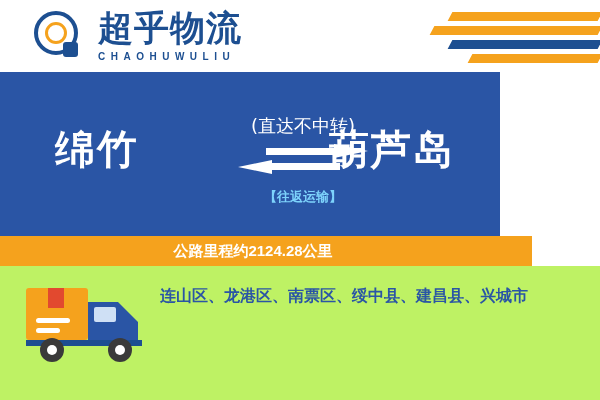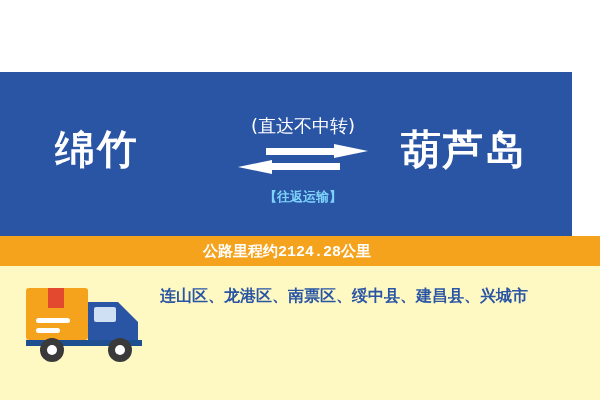--- a/index.html
+++ b/index.html
@@ -102,21 +102,21 @@
   .stripe.s1 { top: 6px;  width: 150px; background: #f5a21d; }
   .stripe.s2 { top: 20px; width: 168px; background: #f5a21d; }
   .stripe.s3 { top: 34px; width: 150px; background: #1d4f91; }
   .stripe.s4 { top: 48px; width: 130px; background: #f5a21d; }
 
   
   .main-panel {
     position: absolute;
     left: 0;
     top: 72px;
-    width: 572px;
+    width: 500px;
     height: 164px;
     background: #2a55a5;
   }
   .city {
     position: absolute;
     top: 50px;
     font-size: 40px;
     font-weight: bold;
     color: #ffffff;
     font-family: "DejaVu Sans", "Liberation Sans", sans-serif;
@@ -160,41 +160,41 @@
     transform: translateX(-50%);
     width: 130px;
     height: 30px;
   }
 
   
   .info-bar {
     position: absolute;
     left: 0;
     top: 236px;
-    width: 600px;
+    width: 532px;
     height: 30px;
     background: #f5a21d;
     color: #ffffff;
     font-size: 15px;
     font-weight: bold;
     display: flex;
     align-items: center;
     justify-content: center;
-    font-family: Liberation Mono, monospace;
+    font-family: Liberation Sans, sans-serif;
   }
   .info-bar .gap { display: inline-block; width: 26px; }
 
   
   .bottom {
     position: absolute;
     left: 0;
     top: 266px;
     width: 600px;
     height: 134px;
-    background: #fef9c3;
+    background: #bef264;
   }
   .regions {
     position: absolute;
     left: 160px;
     top: 17px;
     width: 425px;
     font-size: 16px;
     font-weight: bold;
     color: #2a55a5;
     line-height: 26px;
@@ -206,20 +206,37 @@
     top: 14px;
     width: 126px;
     height: 88px;
   }
 </style>
 </head>
 <body>
 
 <div class="poster">
 
+  <div class="header">
+    <div class="logo-mark">
+      <div class="ring"></div>
+      <div class="ring-inner"></div>
+      <div class="tail"></div>
+    </div>
+    <div class="logo-text">
+      <div class="logo-cn">超乎物流</div>
+      <div class="logo-en">CHAOHUWULIU</div>
+    </div>
+    <div class="stripes">
+      <div class="stripe s1"></div>
+      <div class="stripe s2"></div>
+      <div class="stripe s3"></div>
+      <div class="stripe s4"></div>
+    </div>
+  </div>
 
   <div class="main-panel">
     <div class="city city-from">绵竹</div>
     <div class="city city-to">葫芦岛</div>
 
     <div class="arrow-block">
       <div class="badge-top">(直达不中转)</div>
       <div class="arrows">
         <svg width="130" height="30" viewBox="0 0 130 30" xmlns="http://www.w3.org/2000/svg">
           <polygon points="130,7 96,0 96,14" fill="#ffffff"></polygon>

